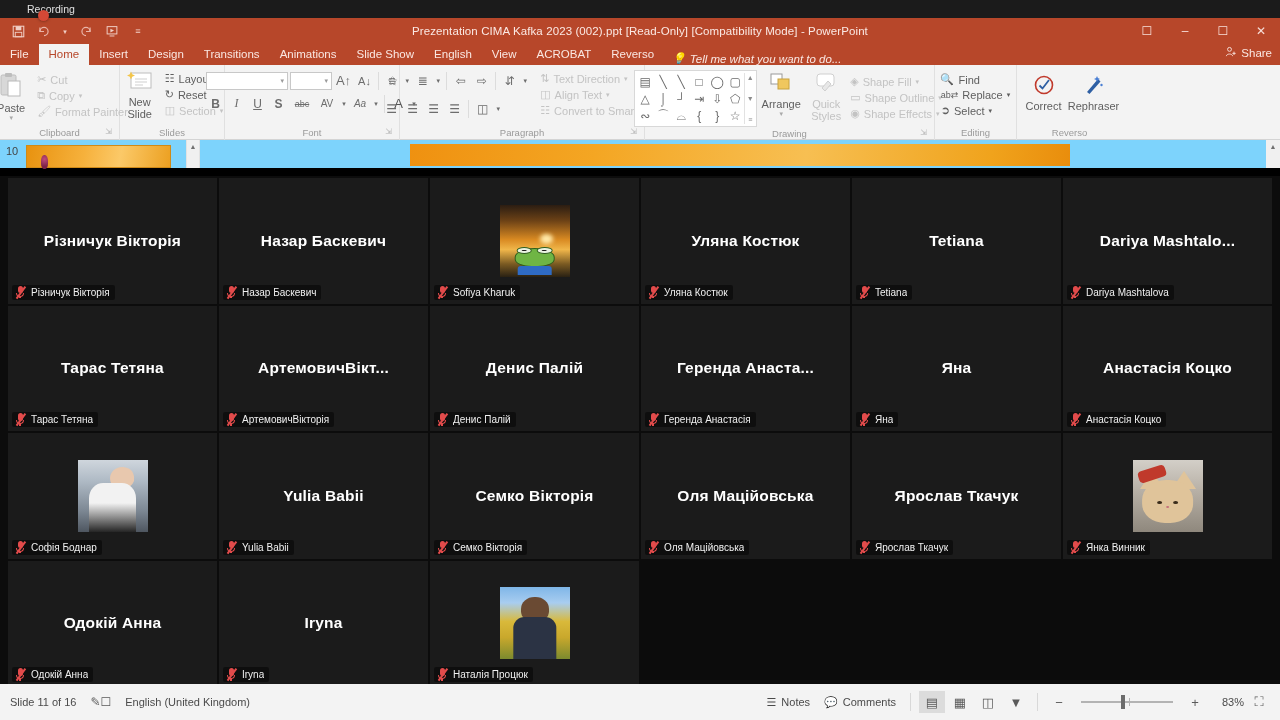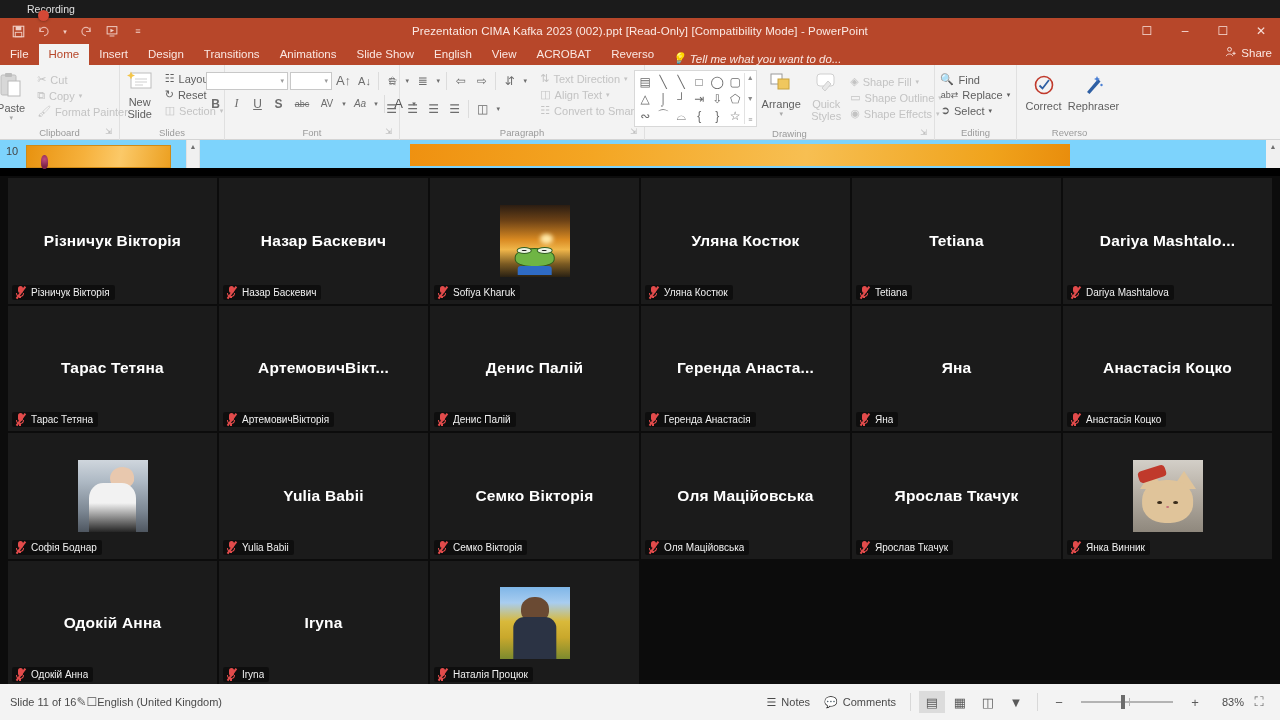--- a/index.html
+++ b/index.html
@@ -327,21 +327,21 @@
     content:""; position:absolute; left:50%; top:44%; transform:translateX(-50%);
     width:76%; height:58%; background:#efefef; border-radius:28% 28% 0 0;
   }
 
   
   .statusbar {
     position: absolute; bottom: 0; left: 0; width: 1280px; height: 36px;
     background: #f3f3f3; display: flex; align-items: center;
     font-size: 11px; color: #4a4a4a;
   }
-  .sb-left { display: flex; align-items: center; padding-left: 10px; }
+  .sb-left { display: flex; align-items: center; gap: 14px; padding-left: 10px; }
   .sb-right {
     margin-left: auto; display: flex; align-items: center; gap: 2px; padding-right: 8px;
   }
   .sb-item { display: flex; align-items: center; gap: 5px; padding: 2px 6px; }
   .viewbtn {
     width: 26px; height: 22px; display: flex; align-items: center;
     justify-content: center; font-size: 13px; color: #5a5a5a;
   }
   .viewbtn.active { background: #dcdcdc; }
   .zoomtrack {

